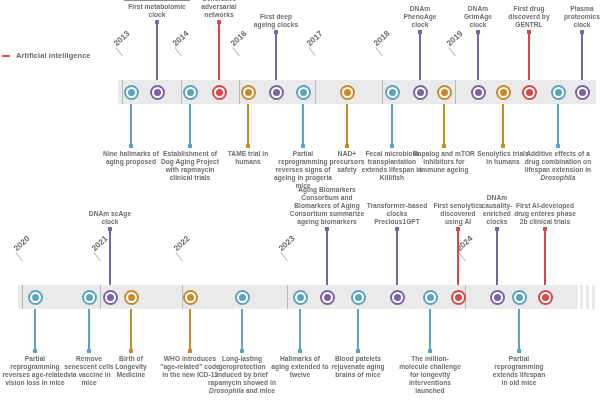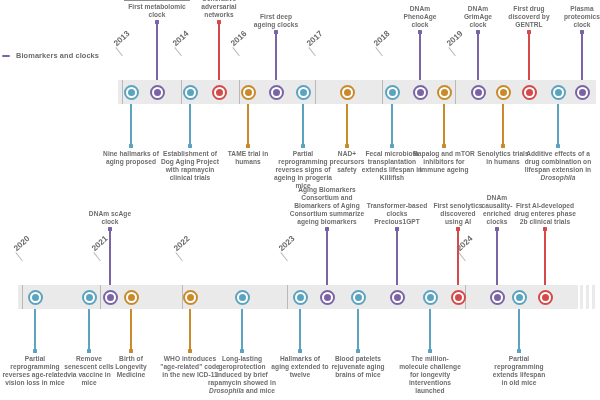--- a/index.html
+++ b/index.html
@@ -173,22 +173,22 @@
     margin: 1.5px auto;
     width: 86%;
   }
   .callout em { font-style: italic; }
 </style>
 </head>
 <body>
 
 <div id="legend">
     <div class="legend-item">
-      <span class="legend-dash" style="background: rgb(123, 100, 165);"></span>
-      <span class="legend-label">Biomarkers and clocks</span>
+      <span class="legend-dash" style="background: rgb(214, 73, 74);"></span>
+      <span class="legend-label">Artificial intelligence</span>
     </div>
   </div>
 
 <div class="timeline" id="timeline-1">
     <div class="axis-bar" style="left: 118px; width: 478px;"></div>
     <div class="year" style="left: 122px;">
       <span class="tickline"></span>
       <span class="slash"></span>
       <span class="ylabel">2013</span>
     </div>

